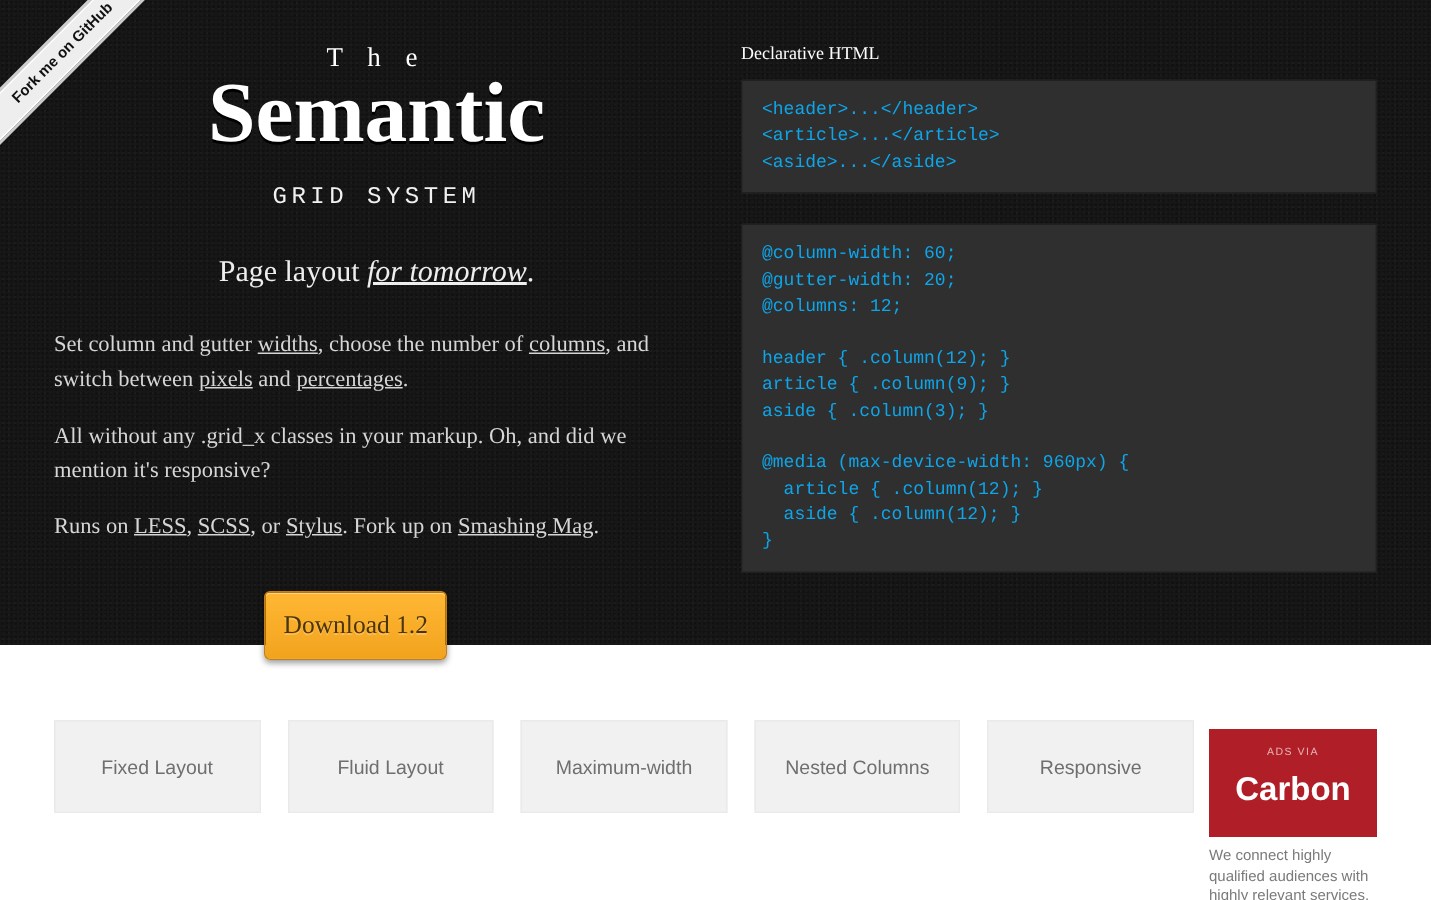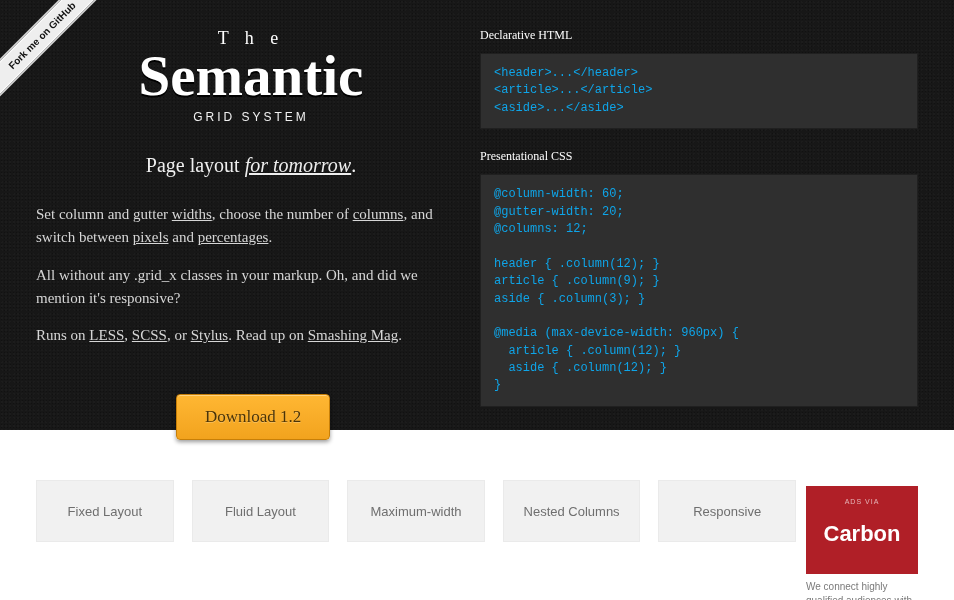--- a/index.html
+++ b/index.html
@@ -37,21 +37,21 @@
     background-image:
       radial-gradient(rgba(255,255,255,.02) 1px, transparent 1px),
       radial-gradient(rgba(0,0,0,.25) 1px, transparent 1px);
     background-size: 4px 4px, 3px 3px;
     color: #ddd;
     padding: 28px 36px 0 36px;
     height: 430px;
   }
   .hero-inner {
     display: flex;
-    gap: 14px;
+    gap: 28px;
   }
   .col-left {
     flex: 0 0 430px;
     text-align: center;
   }
   .col-right {
     flex: 1;
   }
 
   .logo .kicker {
@@ -63,25 +63,25 @@
   }
   .logo .brand {
     font-family: Liberation Serif, serif;
     font-weight: 700;
     font-size: 57px;
     color: #fff;
     line-height: 1;
     text-shadow: 0 2px 0 #000;
   }
   .logo .sub {
-    font-family: Liberation Sans, sans-serif;
-    font-size: 12px;
+    font-family: Liberation Mono, monospace;
+    font-size: 16px;
     letter-spacing: 3px;
     color: #f1f1f1;
-    margin-top: 6px;
+    margin-top: 18px;
   }
 
   .tagline {
     margin-top: 30px;
     font-size: 20px;
     color: #eee;
     font-family: Georgia, serif;
   }
   .tagline .em { font-style: italic; text-decoration: underline; }
 
@@ -121,21 +121,21 @@
     position: absolute;
     left: 176px;
     top: 394px;
   }
   .download {
     display: inline-block;
     background: linear-gradient(#ffb733, #f2a31e);
     border: 1px solid #c87f07;
     color: #4b3407;
     font: 400 17px Georgia, serif;
-    padding: 12px 28px;
+    padding: 12px 12px;
     border-radius: 4px;
     box-shadow: 0 1px 0 rgba(255,255,255,.4) inset, 0 2px 4px rgba(0,0,0,.4);
     text-shadow: 0 1px 0 rgba(255,255,255,.25);
     cursor: pointer;
   }
 
   
   .lower {
     position: relative;
     padding: 50px 36px 0 36px;
@@ -169,21 +169,21 @@
   .ad {
     position: absolute;
     right: 36px;
     top: 56px;
     width: 112px;
     font: 10px Helvetica, Arial, sans-serif;
     color: #7a7a7a;
   }
   .ad-box {
     width: 112px;
-    height: 88px;
+    height: 72px;
     background: #b01f27;
     color: #fff;
     display: flex;
     flex-direction: column;
     align-items: center;
     justify-content: center;
     margin-bottom: 6px;
     position: relative;
   }
   .ad-via {
@@ -219,32 +219,31 @@
       </div>
 
       <div class="desc">
         <p>
           <span>Set column and gutter </span><span class="u">widths</span><span>, choose the number of </span><span class="u">columns</span><span>, and switch between </span><span class="u">pixels</span><span> and </span><span class="u">percentages</span><span>.</span>
         </p>
         <p>
           <span class="ital">All without any .grid_x classes in your markup.</span><span> Oh, and did we mention it's responsive?</span>
         </p>
         <p>
-          <span>Runs on </span><span class="u">LESS</span><span>, </span><span class="u">SCSS</span><span>, or </span><span class="u">Stylus</span><span>. Read up on </span><span class="u">Smashing Mag</span><span>.</span>
+          <span>Runs on </span><span class="u">LESS</span><span>, </span><span class="u">SCSS</span><span>, or </span><span class="u">Stylus</span><span>. Fork up on </span><span class="u">Smashing Mag</span><span>.</span>
         </p>
       </div>
     </div>
 
     <div class="col-right">
       <div class="panel-head">Declarative HTML</div>
       <div class="code">&lt;header&gt;...&lt;/header&gt;
 &lt;article&gt;...&lt;/article&gt;
 &lt;aside&gt;...&lt;/aside&gt;</div>
 
-      <div class="panel-head">Presentational CSS</div>
       <div class="code">@column-width: 60;
 @gutter-width: 20;
 @columns: 12;
 
 header { .column(12); }
 article { .column(9); }
 aside { .column(3); }
 
 @media (max-device-width: 960px) {
   article { .column(12); }

